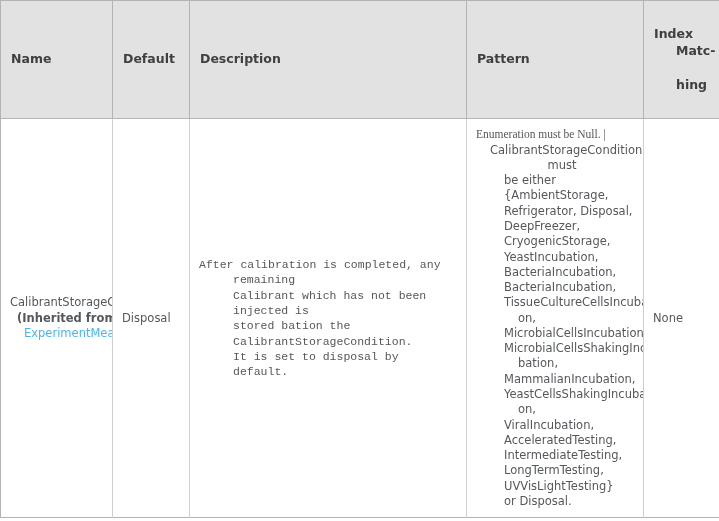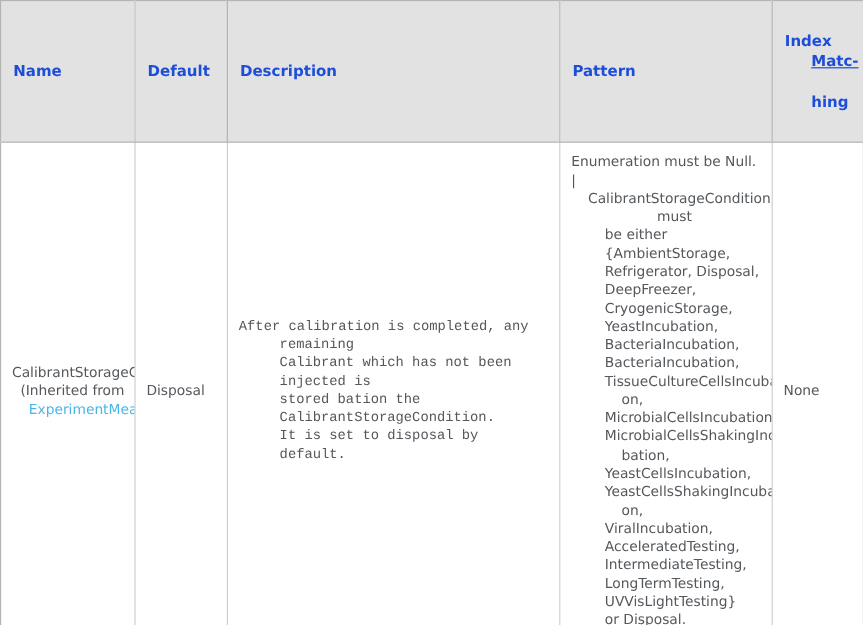--- a/index.html
+++ b/index.html
@@ -36,34 +36,34 @@
   table.options-table col.c-index { width: 76px; }
 
   thead th {
     background: #e2e2e2;
     border-right: 1px solid #b4b4b4;
     border-bottom: 1px solid #b4b4b4;
     text-align: left;
     vertical-align: middle;
     font-size: 12.5px;
     font-weight: bold;
-    color: #1d4ed8;
+    color: #404040;
     padding: 8px 10px;
     height: 48px;
     box-sizing: border-box;
     overflow: hidden;
     line-height: 1.35;
   }
   thead th:last-child { border-right: none; }
 
   .hdr-index {
     white-space: pre-line;
     text-indent: 0;
   }
-  .hdr-index .l2 { display: block; padding-left: 22px; text-decoration: underline; }
+  .hdr-index .l2 { display: block; padding-left: 22px; }
   .hdr-index .l3 { display: block; padding-left: 22px; }
 
   tbody td {
     border-right: 1px solid #cfcfcf;
     border-bottom: 1px solid #cfcfcf;
     vertical-align: middle;
     font-size: 11.5px;
     color: #54585c;
     padding: 8px 9px;
     box-sizing: border-box;
@@ -75,38 +75,38 @@
 
   tbody tr.row-odd td { background: #ffffff; }
 
   .nowrapclip {
     white-space: nowrap;
     overflow: hidden;
   }
 
   .name-block { white-space: nowrap; overflow: hidden; }
   .name-line1 { display: block; }
-  .name-line2 { display: block; padding-left: 7px; }
+  .name-line2 { display: block; padding-left: 7px; font-weight: bold; }
   .name-line3 { display: block; padding-left: 14px; }
   .xref-link {
     color: #4ab6e8;
     text-decoration: none;
     cursor: pointer;
   }
 
   .hang {
     padding-left: 34px;
     text-indent: -34px;
     font-family: Liberation Mono, monospace;
   }
 
   .pattern-cell {
     vertical-align: middle;
   }
-  .pat-l0 { display: block; }
+  .pat-l0 { display: block; font-family: Liberation Serif, serif; }
   .pat-l1 { display: block; padding-left: 14px; text-align: center; }
   .pat-l2 { display: block; padding-left: 28px; }
   .pat-l3 { display: block; padding-left: 42px; }
 
   .idx-l1 { display: block; }
   .idx-l2 { display: block; padding-left: 18px; }
 </style>
 </head>
 <body>
 
@@ -160,21 +160,21 @@
               <span class="pat-l2">DeepFreezer,</span>
               <span class="pat-l2">CryogenicStorage,</span>
               <span class="pat-l2">YeastIncubation,</span>
               <span class="pat-l2">BacteriaIncubation,</span>
               <span class="pat-l2">BacteriaIncubation,</span>
               <span class="pat-l2">TissueCultureCellsIncubati-</span>
               <span class="pat-l3">on,</span>
               <span class="pat-l2">MicrobialCellsIncubation,</span>
               <span class="pat-l2">MicrobialCellsShakingIncu-</span>
               <span class="pat-l3">bation,</span>
-              <span class="pat-l2">YeastCellsIncubation,</span>
+              <span class="pat-l2">MammalianIncubation,</span>
               <span class="pat-l2">YeastCellsShakingIncubati-</span>
               <span class="pat-l3">on,</span>
               <span class="pat-l2">ViralIncubation,</span>
               <span class="pat-l2">AcceleratedTesting,</span>
               <span class="pat-l2">IntermediateTesting,</span>
               <span class="pat-l2">LongTermTesting,</span>
               <span class="pat-l2">UVVisLightTesting}</span>
               <span class="pat-l2">or Disposal.</span>
             </div>
         </td>

